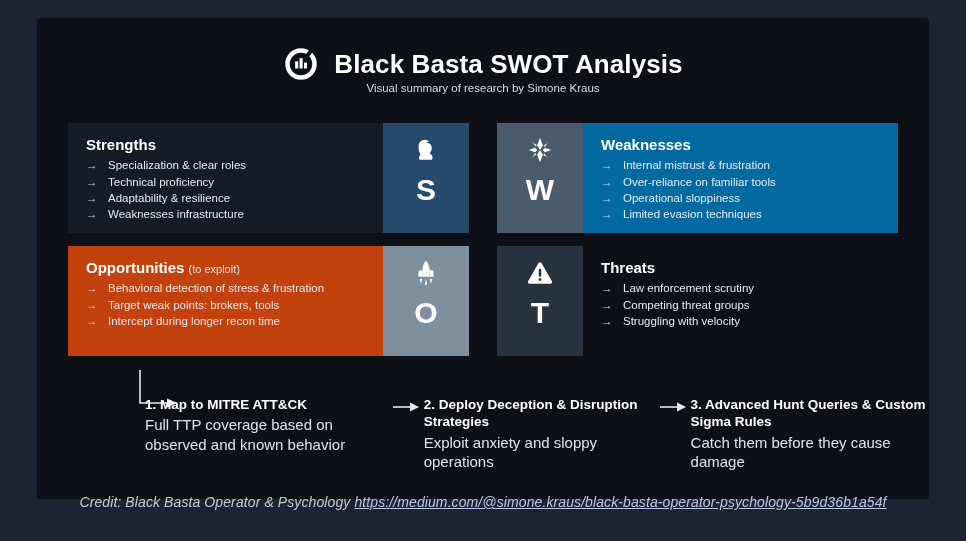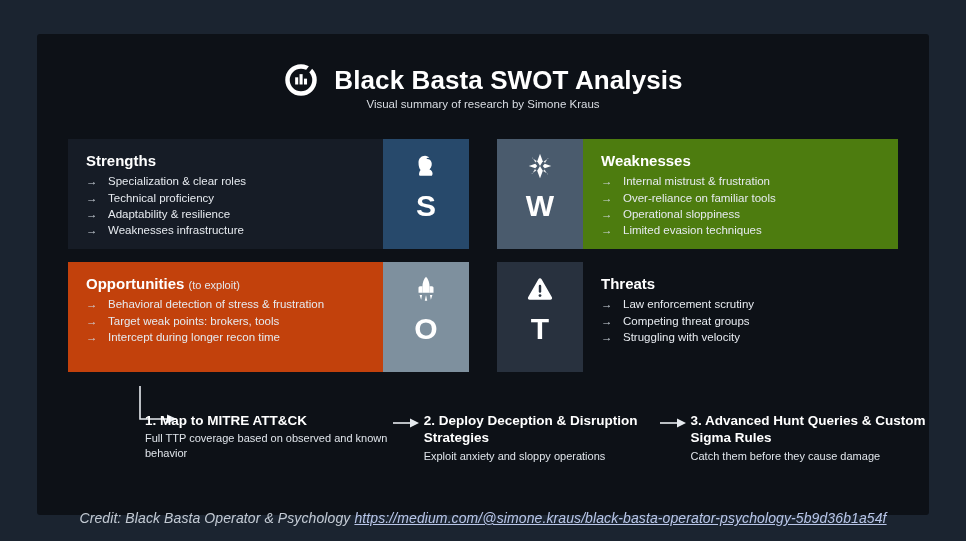--- a/index.html
+++ b/index.html
@@ -6,21 +6,21 @@
   html, body {
     width: 966px; height: 541px;
     background: #1b2430;
     font-family: "Liberation Sans", sans-serif;
     overflow: hidden;
   }
   .stage { position: relative; width: 966px; height: 541px; }
 
   .card {
     position: absolute;
-    left: 37px; top: 34px;
+    left: 37px; top: 18px;
     width: 892px; height: 481px;
     background: #0d1117;
     border-radius: 3px;
   }
 
   
   .header {
     position: absolute; left: 0; top: 28px; width: 100%;
     display: flex; flex-direction: column; align-items: center;
   }
@@ -63,39 +63,39 @@
   .bullets li {
     display: flex; gap: 9px; font-size: 11.5px; color: #e6eaef;
     line-height: 1.42; align-items: flex-start;
   }
   .bullets li .arr { flex: 0 0 13px; color: #cfd6de; }
   .bullets li .txt { flex: 1 1 auto; }
 
   
   .s-text { background: #161c26; }
   .s-icon { background: #27496b; }
-  .w-text { background: #4d7c0f; }
+  .w-text { background: #0369a1; }
   .w-icon { background: #4a5b6d; }
   .o-text { background: #c2410c; }
   .o-icon { background: #7e909e; }
   .t-text { background: #0d1117; }
   .t-icon { background: #28313e; }
 
   
   .steps {
     position: absolute; left: 108px; top: 378px;
     width: 800px; display: flex; align-items: flex-start;
   }
   .step { display: flex; align-items: flex-end; }
   .step-body { width: 100%; }
   .step-title {
     font-size: 13.5px; font-weight: bold; color: #ffffff;
     line-height: 1.28; margin-bottom: 2px;
   }
-  .step-desc { font-size: 11px; color: #dfe4ea; line-height: 1.33; }
+  .step-desc { font-size: 15px; color: #dfe4ea; line-height: 1.33; }
   .step1 { width: 250px; }
   .step2 { width: 238px; }
   .step3 { width: 260px; }
   .arrow-sep {
     flex: 0 0 34px; padding-top: 5px;
     display: flex; justify-content: center;
   }
 
   .elbow { position: absolute; left: 100px; top: 352px; width: 46px; height: 42px; }
 

